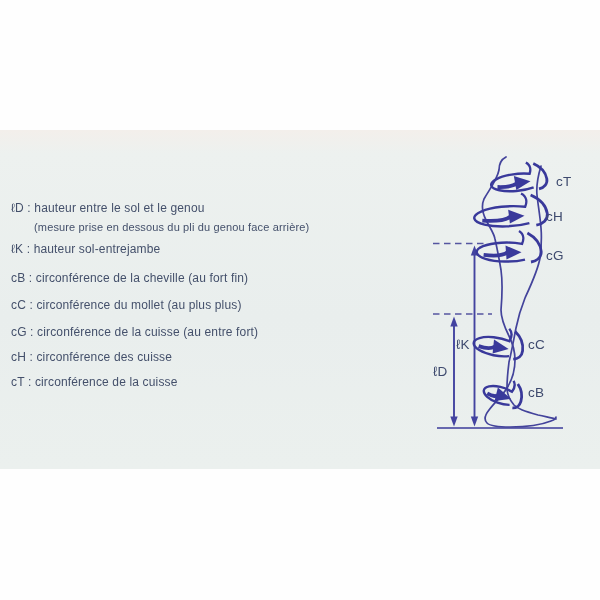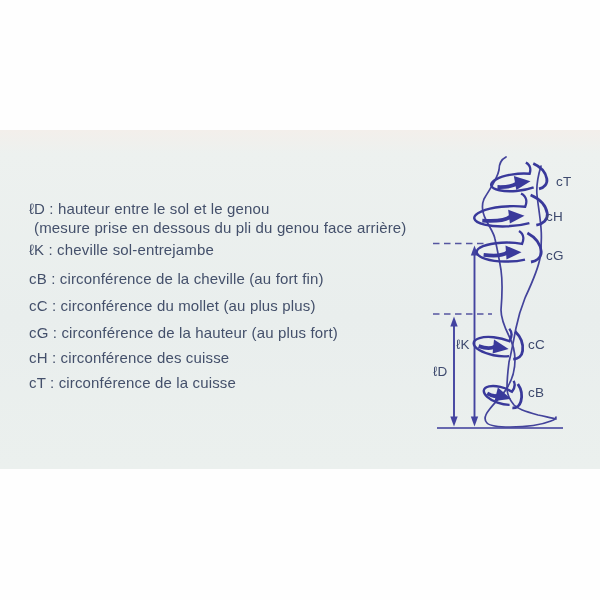--- a/index.html
+++ b/index.html
@@ -6,27 +6,27 @@
   .page{
     position:relative;width:600px;height:600px;overflow:hidden;
     background:#fefefe;
     font-family:"Liberation Sans","DejaVu Sans",sans-serif;
   }
   .band{
     position:absolute;left:0;top:130px;width:600px;height:339px;
     background:linear-gradient(180deg,#f3efeb 0%,#edf1ef 7%,#e9eeed 55%,#ebf0ee 100%);
   }
   .def-row{
-    position:absolute;left:29px;
-    font-size:15px;line-height:19px;letter-spacing:.15px;
+    position:absolute;left:11px;
+    font-size:12px;line-height:19px;letter-spacing:.15px;
     color:#44506b;white-space:nowrap;
   }
   .def-note{
     position:absolute;left:34px;
-    font-size:15px;line-height:19px;letter-spacing:.15px;
+    font-size:11px;line-height:19px;letter-spacing:.15px;
     color:#44506b;white-space:nowrap;
   }
   .def-key{color:#44506b;}
   svg.diagram{position:absolute;left:425px;top:148px;}
   svg .lbl{
     font-family:"Liberation Sans","DejaVu Sans",sans-serif;
     font-size:13.5px;fill:#3e4a6e;letter-spacing:.2px;
   }
 </style>
 </head>
@@ -37,33 +37,33 @@
   <div class="band"></div>
 
   <div>
 
     <div class="def-row" style="top:199px">
       <span class="def-key">ℓD</span><span> : </span><span>hauteur entre le sol et le genou</span>
     </div>
     <div class="def-note" style="top:218px">(mesure prise en dessous du pli du genou face arrière)</div>
 
     <div class="def-row" style="top:240px">
-      <span class="def-key">ℓK</span><span> : </span><span>cheville sol-entrejambe</span>
+      <span class="def-key">ℓK</span><span> : </span><span>hauteur sol-entrejambe</span>
     </div>
 
     <div class="def-row" style="top:269px">
       <span class="def-key">cB</span><span> : </span><span>circonférence de la cheville (au fort fin)</span>
     </div>
 
     <div class="def-row" style="top:296px">
       <span class="def-key">cC</span><span> : </span><span>circonférence du mollet (au plus plus)</span>
     </div>
 
     <div class="def-row" style="top:323px">
-      <span class="def-key">cG</span><span> : </span><span>circonférence de la hauteur (au plus fort)</span>
+      <span class="def-key">cG</span><span> : </span><span>circonférence de la cuisse (au entre fort)</span>
     </div>
 
     <div class="def-row" style="top:348px">
       <span class="def-key">cH</span><span> : </span><span>circonférence des cuisse</span>
     </div>
 
     <div class="def-row" style="top:373px">
       <span class="def-key">cT</span><span> : </span><span>circonférence de la cuisse</span>
     </div>
   </div>

